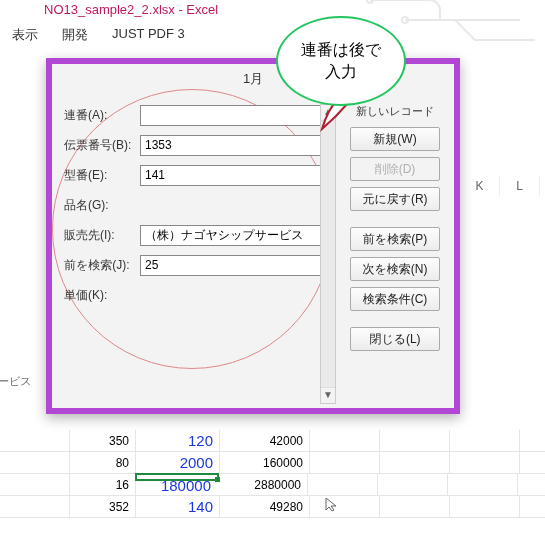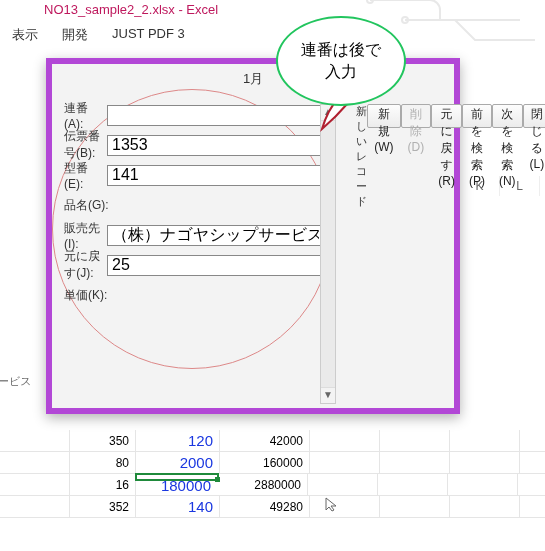--- a/index.html
+++ b/index.html
@@ -76,27 +76,28 @@
     width: 76px;
     color: #333;
   }
   .form-row input {
     flex: 1;
     height: 21px;
     border: 1px solid #888;
     background: #fff;
     padding: 0 4px;
     font-family: inherit;
-    font-size: 16px;
+    font-size: 12px;
   }
   .btn-col {
     position: absolute;
     right: 14px; top: 40px;
     width: 90px;
     display: flex;
+    flex-direction: column;
   }
   .counter {
     color: #333;
     font-size: 11px;
     margin-bottom: 8px;
     text-align: left;
     padding-left: 6px;
   }
   .btn {
     height: 24px;
@@ -258,41 +259,42 @@
       <input value="141" style="">
     </div>
     <div class="form-row">
       <label>品名(G):</label>
     </div>
     <div class="form-row">
       <label>販売先(I):</label>
       <input value="（株）ナゴヤシップサービス" style="">
     </div>
     <div class="form-row">
-      <label>元に戻す(J):</label>
+      <label>前を検索(J):</label>
       <input value="25" style="">
     </div>
     <div class="form-row">
       <label>単価(K):</label>
     </div>
   </div>
 
   <div class="scrollbar">
     <div class="arrow">▲</div>
     <div class="arrow dn">▼</div>
   </div>
 
   <div class="btn-col">
     <div class="counter">新しいレコード</div>
     <button class="btn">新規(W)</button>
     <button class="btn" disabled="">削除(D)</button>
     <button class="btn">元に戻す(R)</button>
     <div class="btn-gap"></div>
     <button class="btn">前を検索(P)</button>
     <button class="btn">次を検索(N)</button>
+    <button class="btn">検索条件(C)</button>
     <div class="btn-gap"></div>
     <button class="btn">閉じる(L)</button>
   </div>
 </div>
 
 <div class="callout">
   <div>
     <span>連番は後で</span><br>
     <span>入力</span>
   </div>

